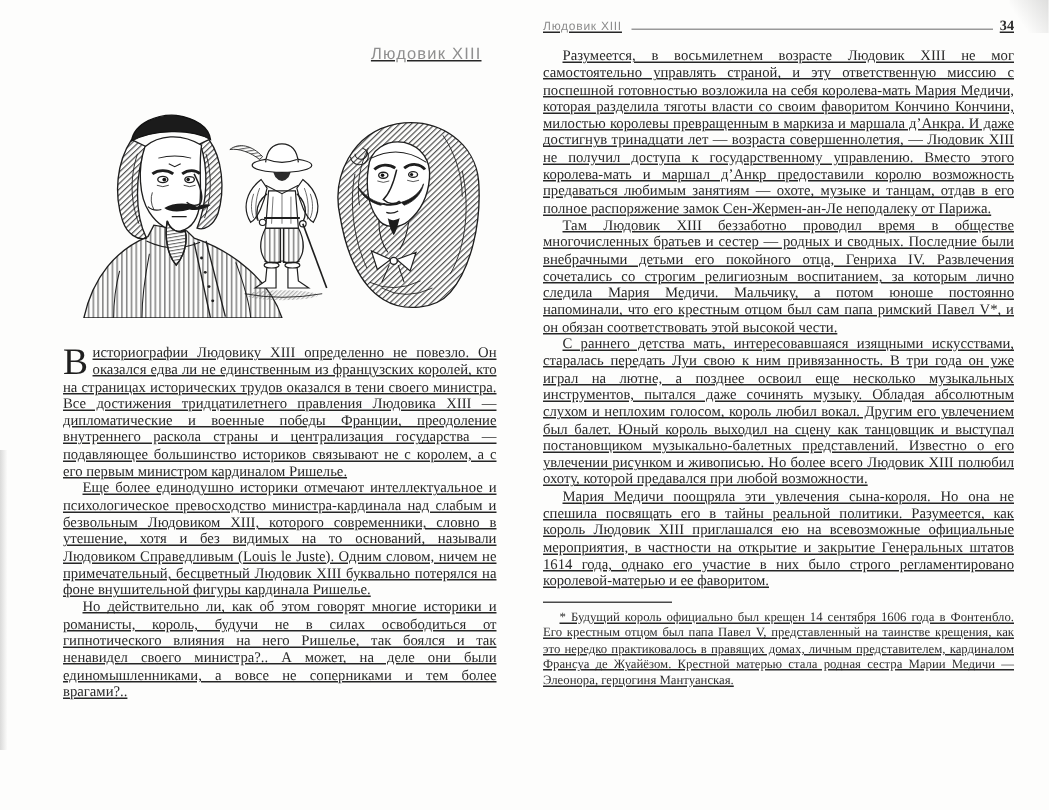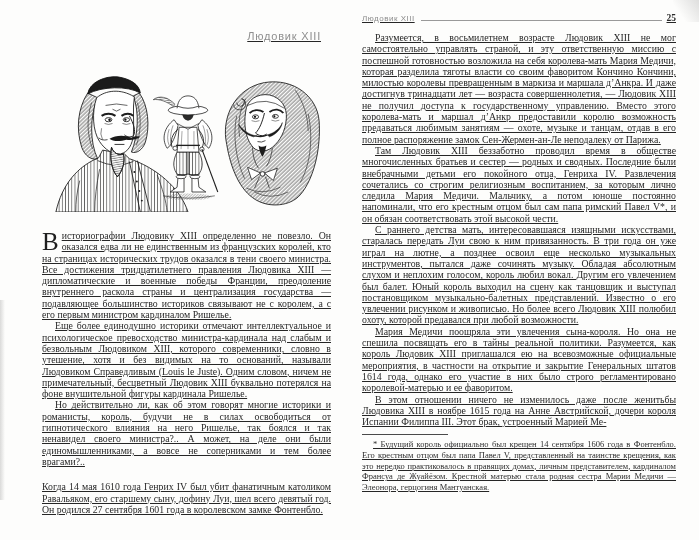--- a/index.html
+++ b/index.html
@@ -201,37 +201,35 @@
           <path d="M219,108 L214,120 M225,108 L229,120" stroke-width="0.7"></path>
           <path d="M206,120 Q222,128 240,119" stroke-width="0.6"></path>
         </g>
       </svg>
     </div>
 
     <div class="body-text">
       <p class="first"><span class="dropcap">В</span><span>историографии Людовику XIII определенно не повезло. Он оказался едва ли не единственным из французских королей, кто на страницах исторических трудов оказался в тени своего министра. Все достижения тридцатилетнего правления Людовика XIII — дипломатические и военные победы Франции, преодоление внутреннего раскола страны и централизация государства — подавляющее большинство историков связывают не с королем, а с его первым министром кардиналом Ришелье.</span></p>
       <p>Еще более единодушно историки отмечают интеллектуальное и психологическое превосходство министра-кардинала над слабым и безвольным Людовиком XIII, которого современники, словно в утешение, хотя и без видимых на то оснований, называли Людовиком Справедливым (Louis le Juste). Одним словом, ничем не примечательный, бесцветный Людовик XIII буквально потерялся на фоне внушительной фигуры кардинала Ришелье.</p>
       <p>Но действительно ли, как об этом говорят многие историки и романисты, король, будучи не в силах освободиться от гипнотического влияния на него Ришелье, так боялся и так ненавидел своего министра?.. А может, на деле они были единомышленниками, а вовсе не соперниками и тем более врагами?..</p>
-      <p class="section-gap">Когда 14 мая 1610 года Генрих IV был убит фанатичным католиком Равальяком, его старшему сыну, дофину Луи, шел всего девятый год. Он родился 27 сентября 1601 года в королевском замке Фонтенбло.</p>
     </div>
   </div>
 
   <div class="page page-right">
     <div class="running-head">
       <span class="rh-title">Людовик XIII</span>
       <span class="rh-rule"></span>
-      <span class="rh-num">25</span>
+      <span class="rh-num">34</span>
     </div>
 
     <div class="body-text">
       <p>Разумеется, в восьмилетнем возрасте Людовик XIII не мог самостоятельно управлять страной, и эту ответственную миссию с поспешной готовностью возложила на себя королева-мать Мария Медичи, которая разделила тяготы власти со своим фаворитом Кончино Кончини, милостью королевы превращенным в маркиза и маршала д’Анкра. И даже достигнув тринадцати лет — возраста совершеннолетия, — Людовик XIII не получил доступа к государственному управлению. Вместо этого королева-мать и маршал д’Анкр предоставили королю возможность предаваться любимым занятиям — охоте, музыке и танцам, отдав в его полное распоряжение замок Сен-Жермен-ан-Ле неподалеку от Парижа.</p>
       <p>Там Людовик XIII беззаботно проводил время в обществе многочисленных братьев и сестер — родных и сводных. Последние были внебрачными детьми его покойного отца, Генриха IV. Развлечения сочетались со строгим религиозным воспитанием, за которым лично следила Мария Медичи. Мальчику, а потом юноше постоянно напоминали, что его крестным отцом был сам папа римский Павел V*, и он обязан соответствовать этой высокой чести.</p>
       <p>С раннего детства мать, интересовавшаяся изящными искусствами, старалась передать Луи свою к ним привязанность. В три года он уже играл на лютне, а позднее освоил еще несколько музыкальных инструментов, пытался даже сочинять музыку. Обладая абсолютным слухом и неплохим голосом, король любил вокал. Другим его увлечением был балет. Юный король выходил на сцену как танцовщик и выступал постановщиком музыкально-балетных представлений. Известно о его увлечении рисунком и живописью. Но более всего Людовик XIII полюбил охоту, которой предавался при любой возможности.</p>
       <p>Мария Медичи поощряла эти увлечения сына-короля. Но она не спешила посвящать его в тайны реальной политики. Разумеется, как король Людовик XIII приглашался ею на всевозможные официальные мероприятия, в частности на открытие и закрытие Генеральных штатов 1614 года, однако его участие в них было строго регламентировано королевой-матерью и ее фаворитом.</p>
-      <p>В этом отношении ничего не изменилось даже после женитьбы Людовика XIII в ноябре 1615 года на Анне Австрийской, дочери короля Испании Филиппа III. Этот брак, устроенный Марией Ме-</p>
     </div>
 
     <div class="footnote">
       <div class="fn-rule"></div>
       <p class="fn-text">* Будущий король официально был крещен 14 сентября 1606 года в Фонтенбло. Его крестным отцом был папа Павел V, представленный на таинстве крещения, как это нередко практиковалось в правящих домах, личным представителем, кардиналом Франсуа де Жуайёзом. Крестной матерью стала родная сестра Марии Медичи — Элеонора, герцогиня Мантуанская.</p>
     </div>
   </div>
 </div>
 
 </body></html>

